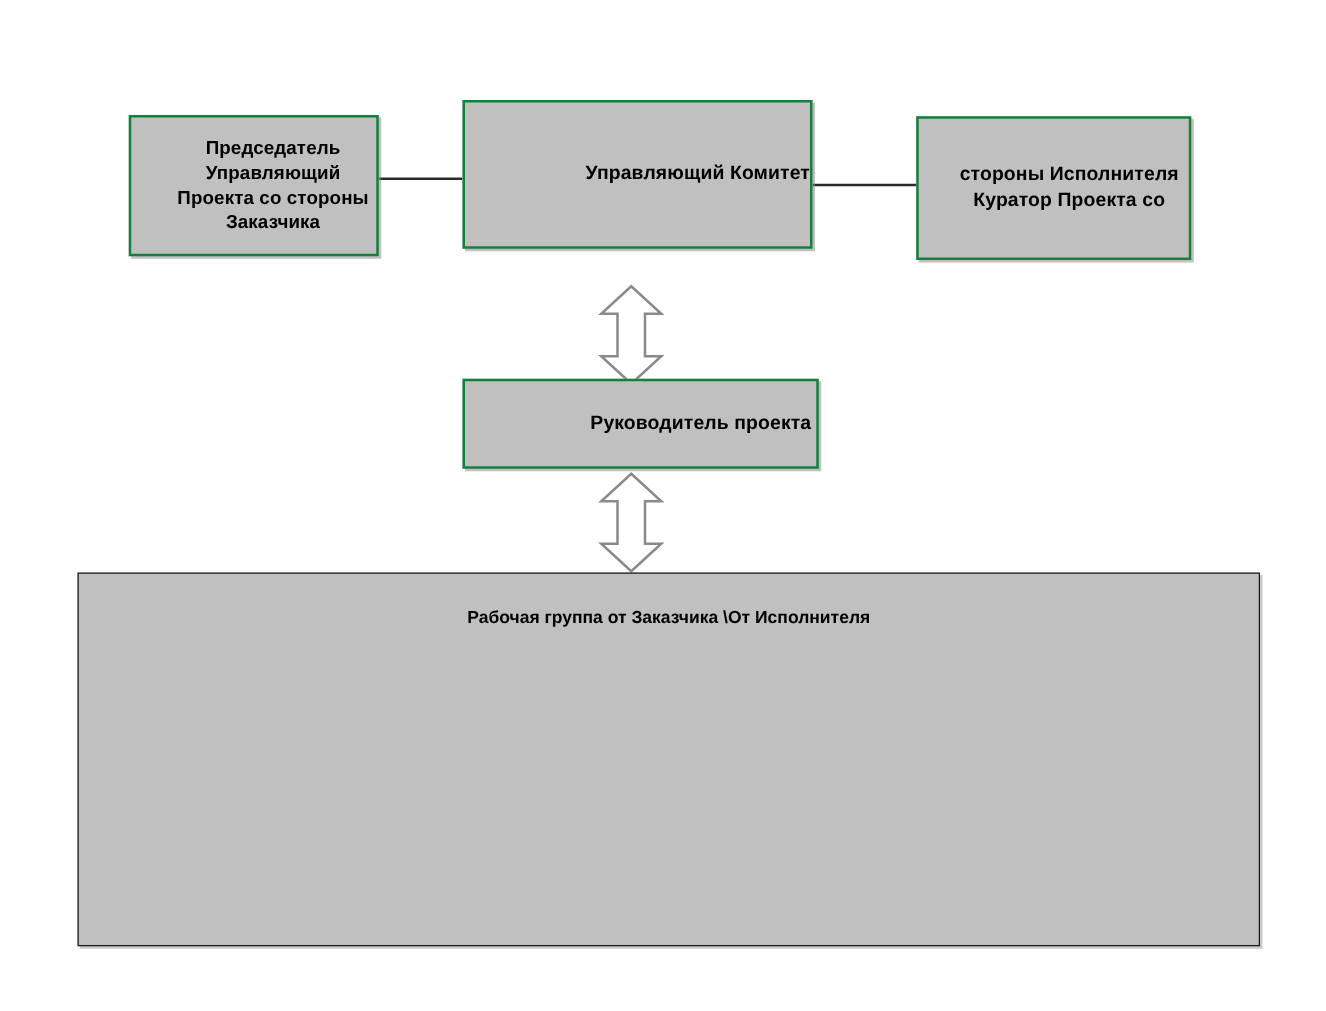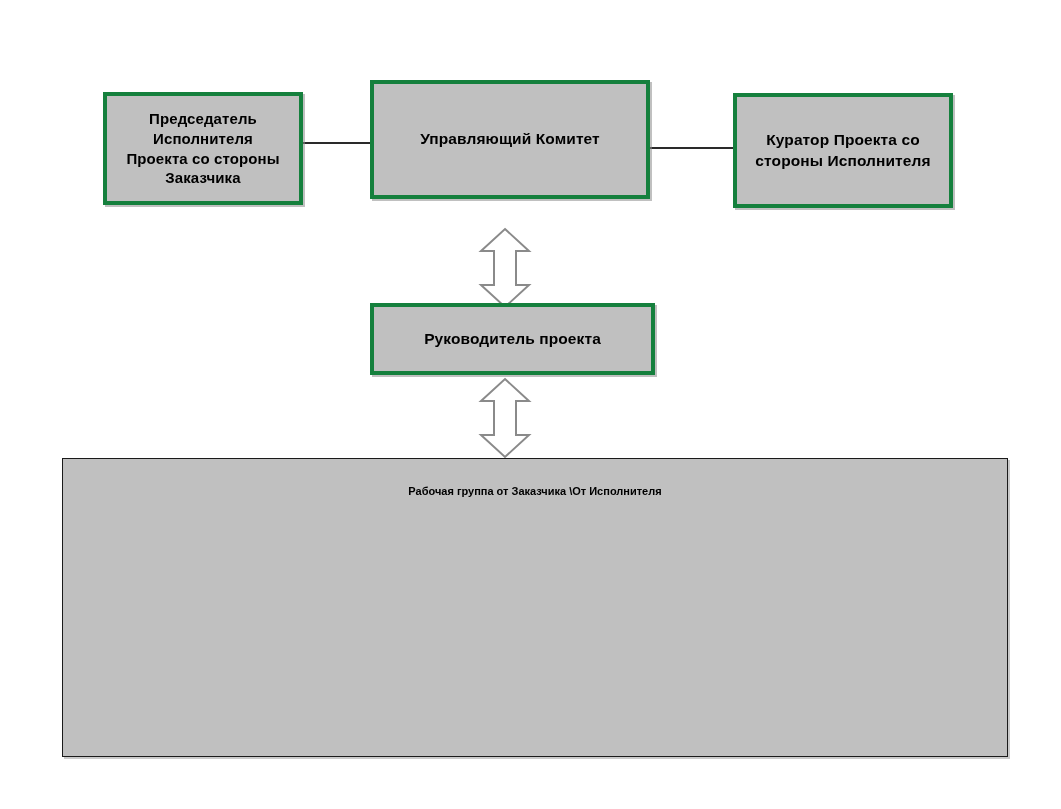--- a/index.html
+++ b/index.html
@@ -25,22 +25,23 @@
     justify-content: center;
     text-align: center;
     color: #000000;
     line-height: 1.32;
     font-weight: bold;
     letter-spacing: 0.1px;
   }
   
   .gray-box {
     background: #c0c0c0;
-    border: 4px solid #15803d;
+    border: 2px solid #15803d;
     box-shadow: 2px 2px 0 rgba(140,140,140,0.55);
+    justify-content: flex-end;
   }
   
   .panel {
     position: absolute;
     box-sizing: border-box;
     background: #c0c0c0;
     border: 1px solid #1a1a1a;
     box-shadow: 2px 2px 0 rgba(150,150,150,0.5);
   }
   .panel-title {
@@ -67,53 +68,53 @@
   #box-curator    { left: 733px; top: 93px;  width: 220px; height: 115px; font-size: 15.5px; padding: 0 8px; }
   #box-manager    { left: 370px; top: 303px; width: 285px; height: 72px;  font-size: 15.5px; padding: 0 4px; }
 
   #conn-left  { left: 303px; top: 142px; width: 67px; }
   #conn-right { left: 650px; top: 147px; width: 83px; }
 
   #arrow-top    { left: 477px; top: 226px; }
   #arrow-bottom { left: 477px; top: 376px; }
 
   #panel-workgroup { left: 62px; top: 458px; width: 946px; height: 299px; }
-  #panel-workgroup-title { top: 26px; font-size: 11px; }
+  #panel-workgroup-title { top: 26px; font-size: 14px; }
 
   .lines { display: block; }
   .lines span { display: block; white-space: nowrap; }
 </style>
 </head>
 <body>
 
 <div id="canvas">
 
   <div class="connector" id="conn-left"></div>
 
   <div class="connector" id="conn-right"></div>
 
   <div class="node gray-box" id="box-chairman">
     <span class="lines">
       <span>Председатель</span>
-      <span>Исполнителя</span>
+      <span>Управляющий</span>
       <span>Проекта со стороны</span>
       <span>Заказчика</span>
     </span>
   </div>
 
   <div class="node gray-box" id="box-steering">
     <span class="lines">
       <span>Управляющий Комитет</span>
     </span>
   </div>
 
   <div class="node gray-box" id="box-curator">
     <span class="lines">
+      <span>стороны Исполнителя</span>
       <span>Куратор Проекта со</span>
-      <span>стороны Исполнителя</span>
     </span>
   </div>
 
   <div class="arrow" id="arrow-top">
     <svg width="56" height="84" viewBox="0 0 56 84">
       <polygon points="28,3 52,25 39,25 39,59 52,59 28,81 4,59 17,59 17,25 4,25" fill="#ffffff" stroke="#8a8a8a" stroke-width="2" stroke-linejoin="miter"></polygon>
     </svg>
   </div>
 
   <div class="node gray-box" id="box-manager">

